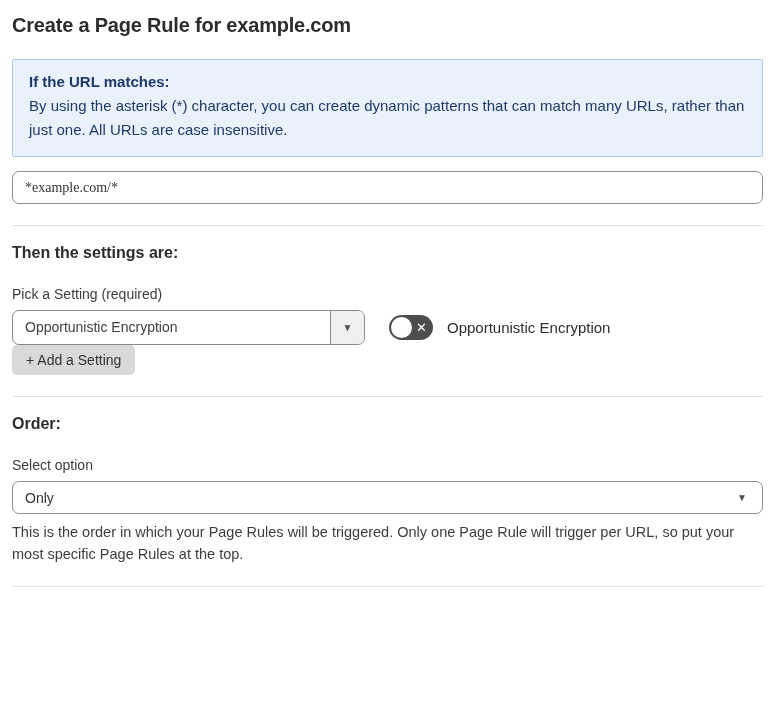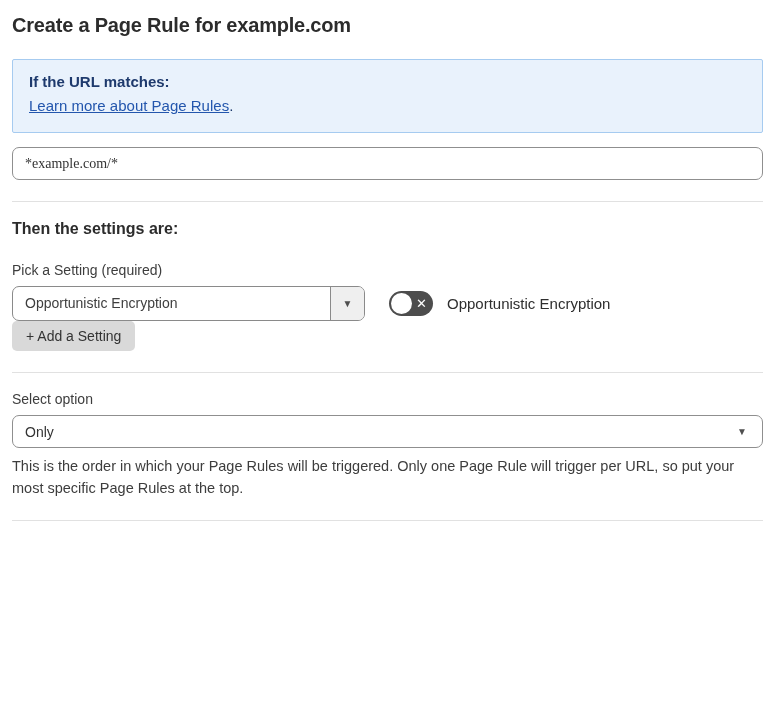--- a/index.html
+++ b/index.html
@@ -187,23 +187,21 @@
 </style>
 </head>
 <body>
 
 <div class="page">
 
   <h1 class="page-title">Create a Page Rule for example.com</h1>
 
   <div class="info-box">
     <div class="info-heading">If the URL matches:</div>
-    <div>
-      <a class="info-link">Learn more about Page Rules</a><span class="info-link-suffix">.</span>
-    </div>
+    <div class="info-body">By using the asterisk (*) character, you can create dynamic patterns that can match many URLs, rather than just one. All URLs are case insensitive.</div>
   </div>
 
   <input class="text-input" type="text" value="*example.com/*" style="">
 
   <hr class="divider">
 
   <h2 class="section-heading">Then the settings are:</h2>
 
   <label class="field-label">Pick a Setting (required)</label>
 
@@ -221,20 +219,21 @@
         <span class="toggle-x">✕</span>
       </button>
       <span class="toggle-label">Opportunistic Encryption</span>
     </div>
   </div>
 
   <button class="add-setting-btn">+ Add a Setting</button>
 
   <hr class="divider">
 
+  <h2 class="section-heading">Order:</h2>
 
   <label class="field-label">Select option</label>
   <div class="select-like">
     <span>Only</span>
     <span class="select-caret">▼</span>
   </div>
   <p class="help-text">This is the order in which your Page Rules will be triggered. Only one Page Rule will trigger per URL, so put your most specific Page Rules at the top.</p>
 
   <hr class="divider">
 

